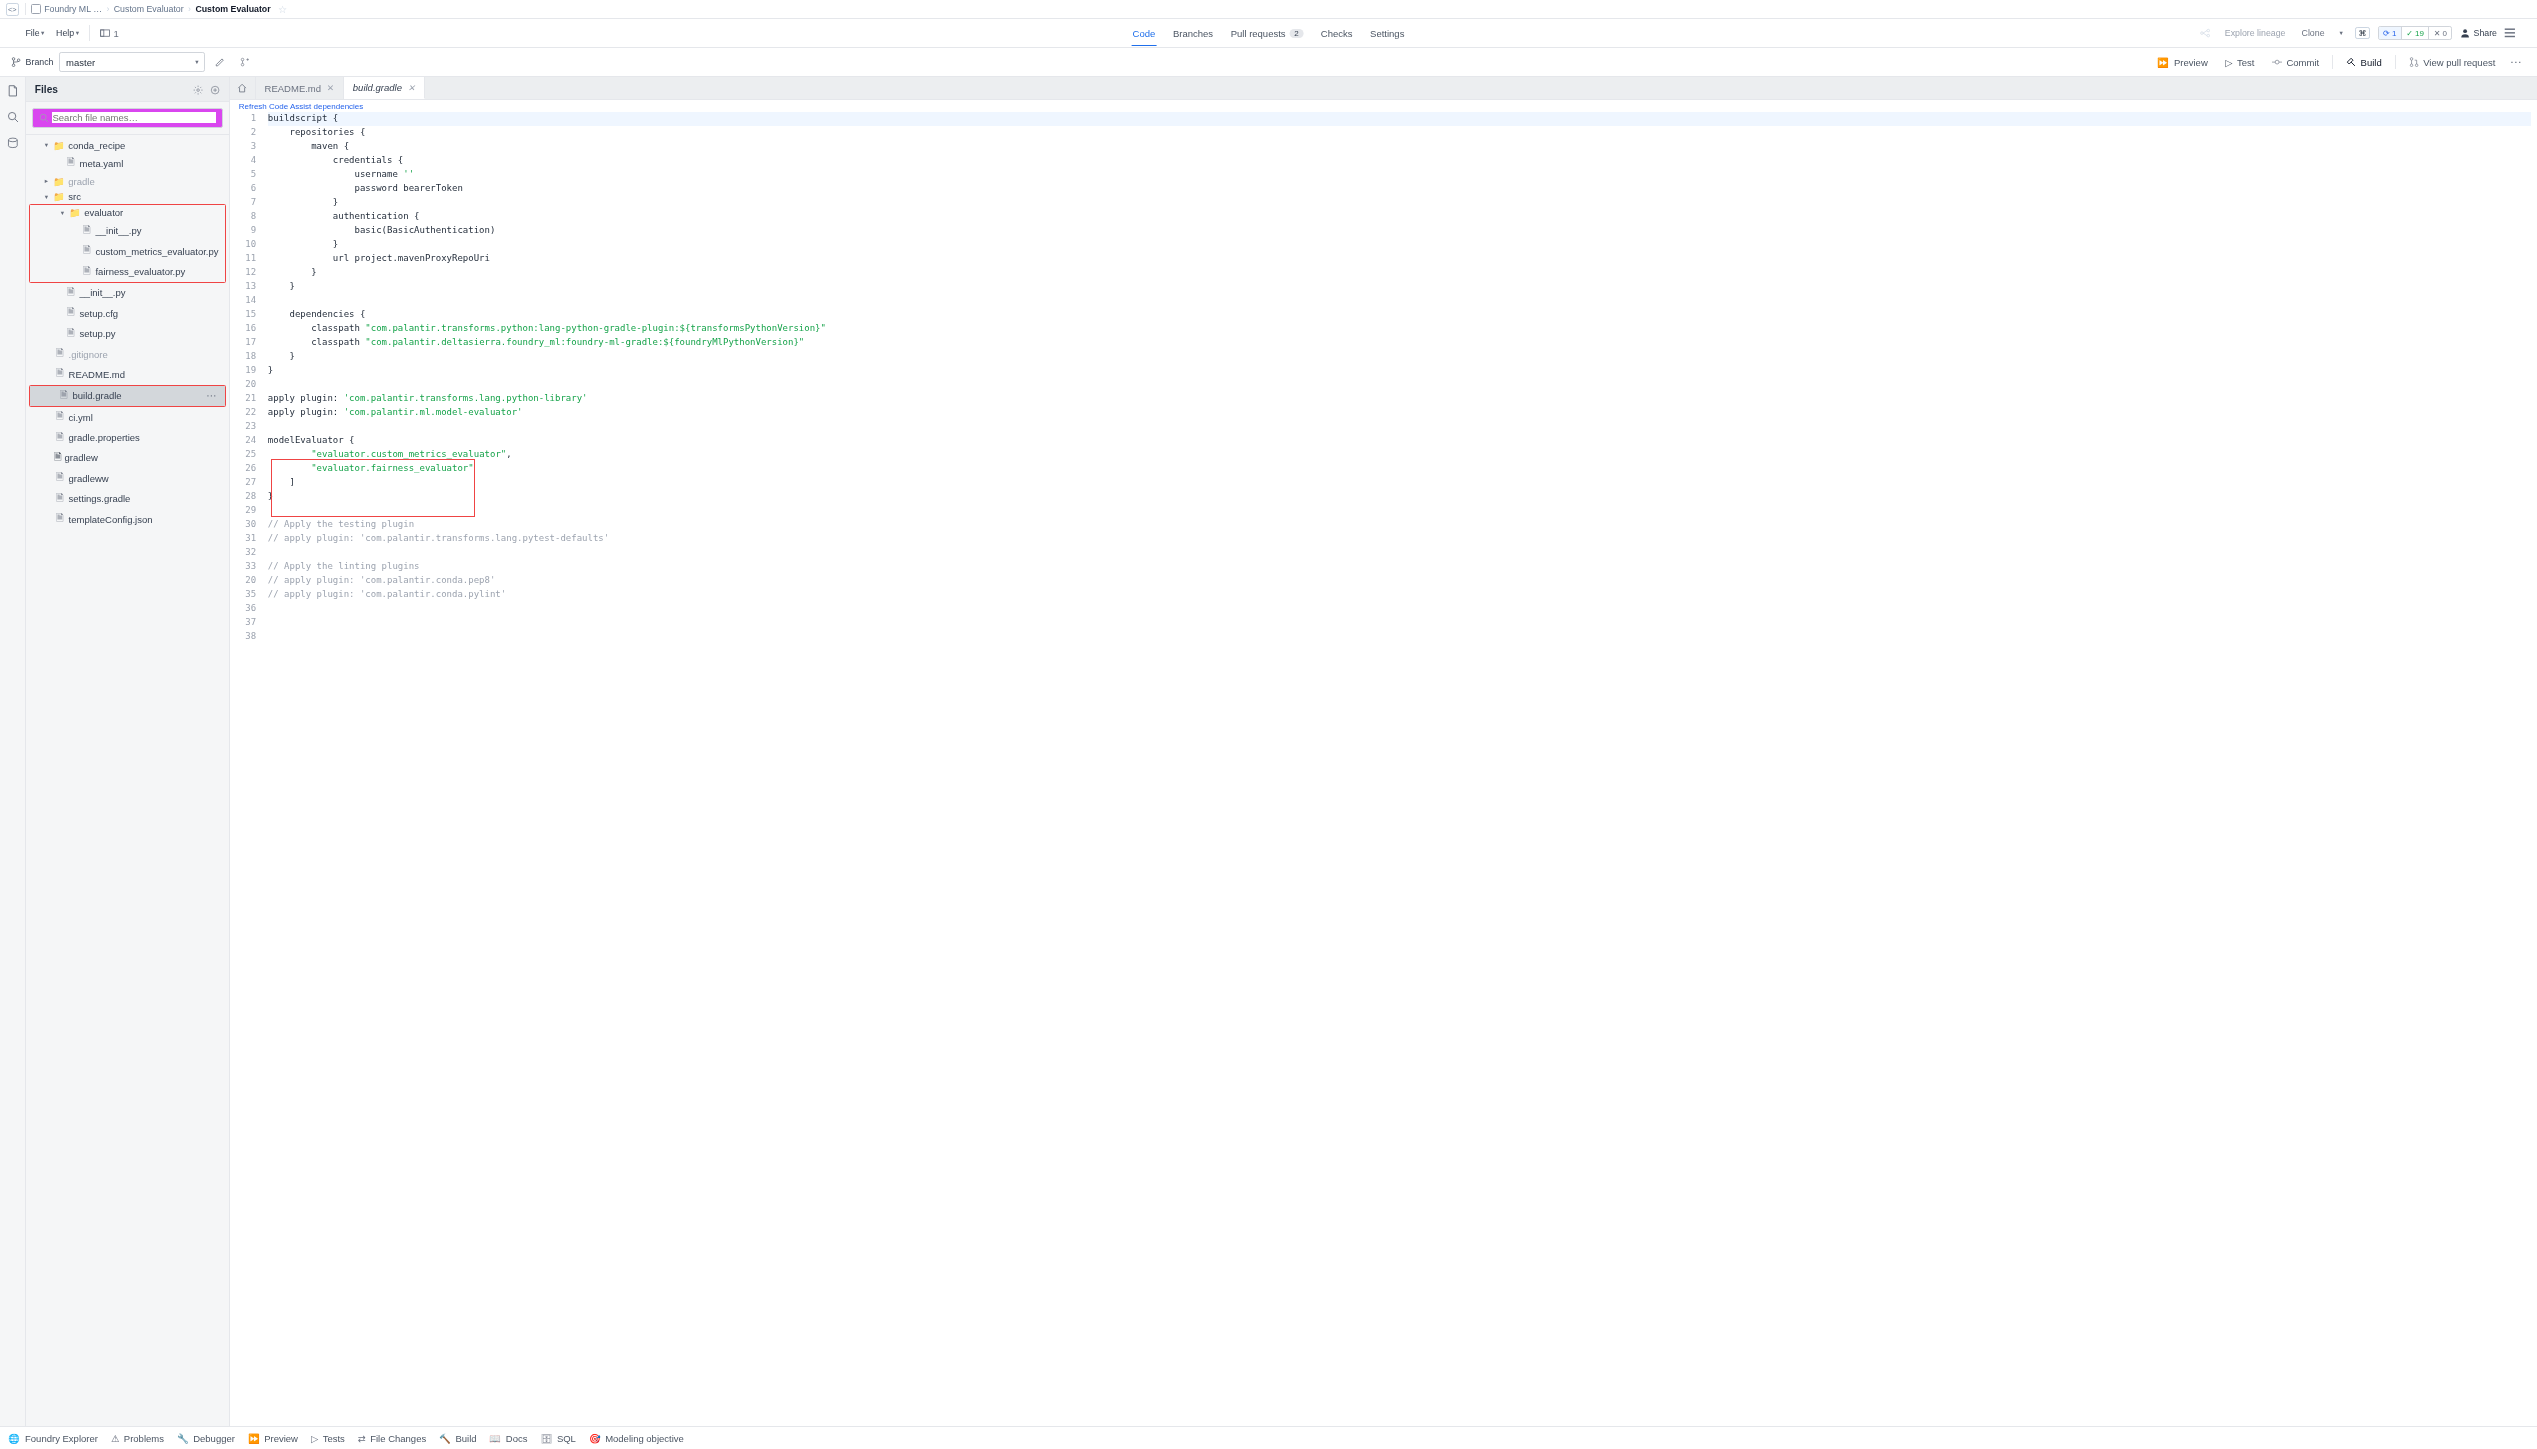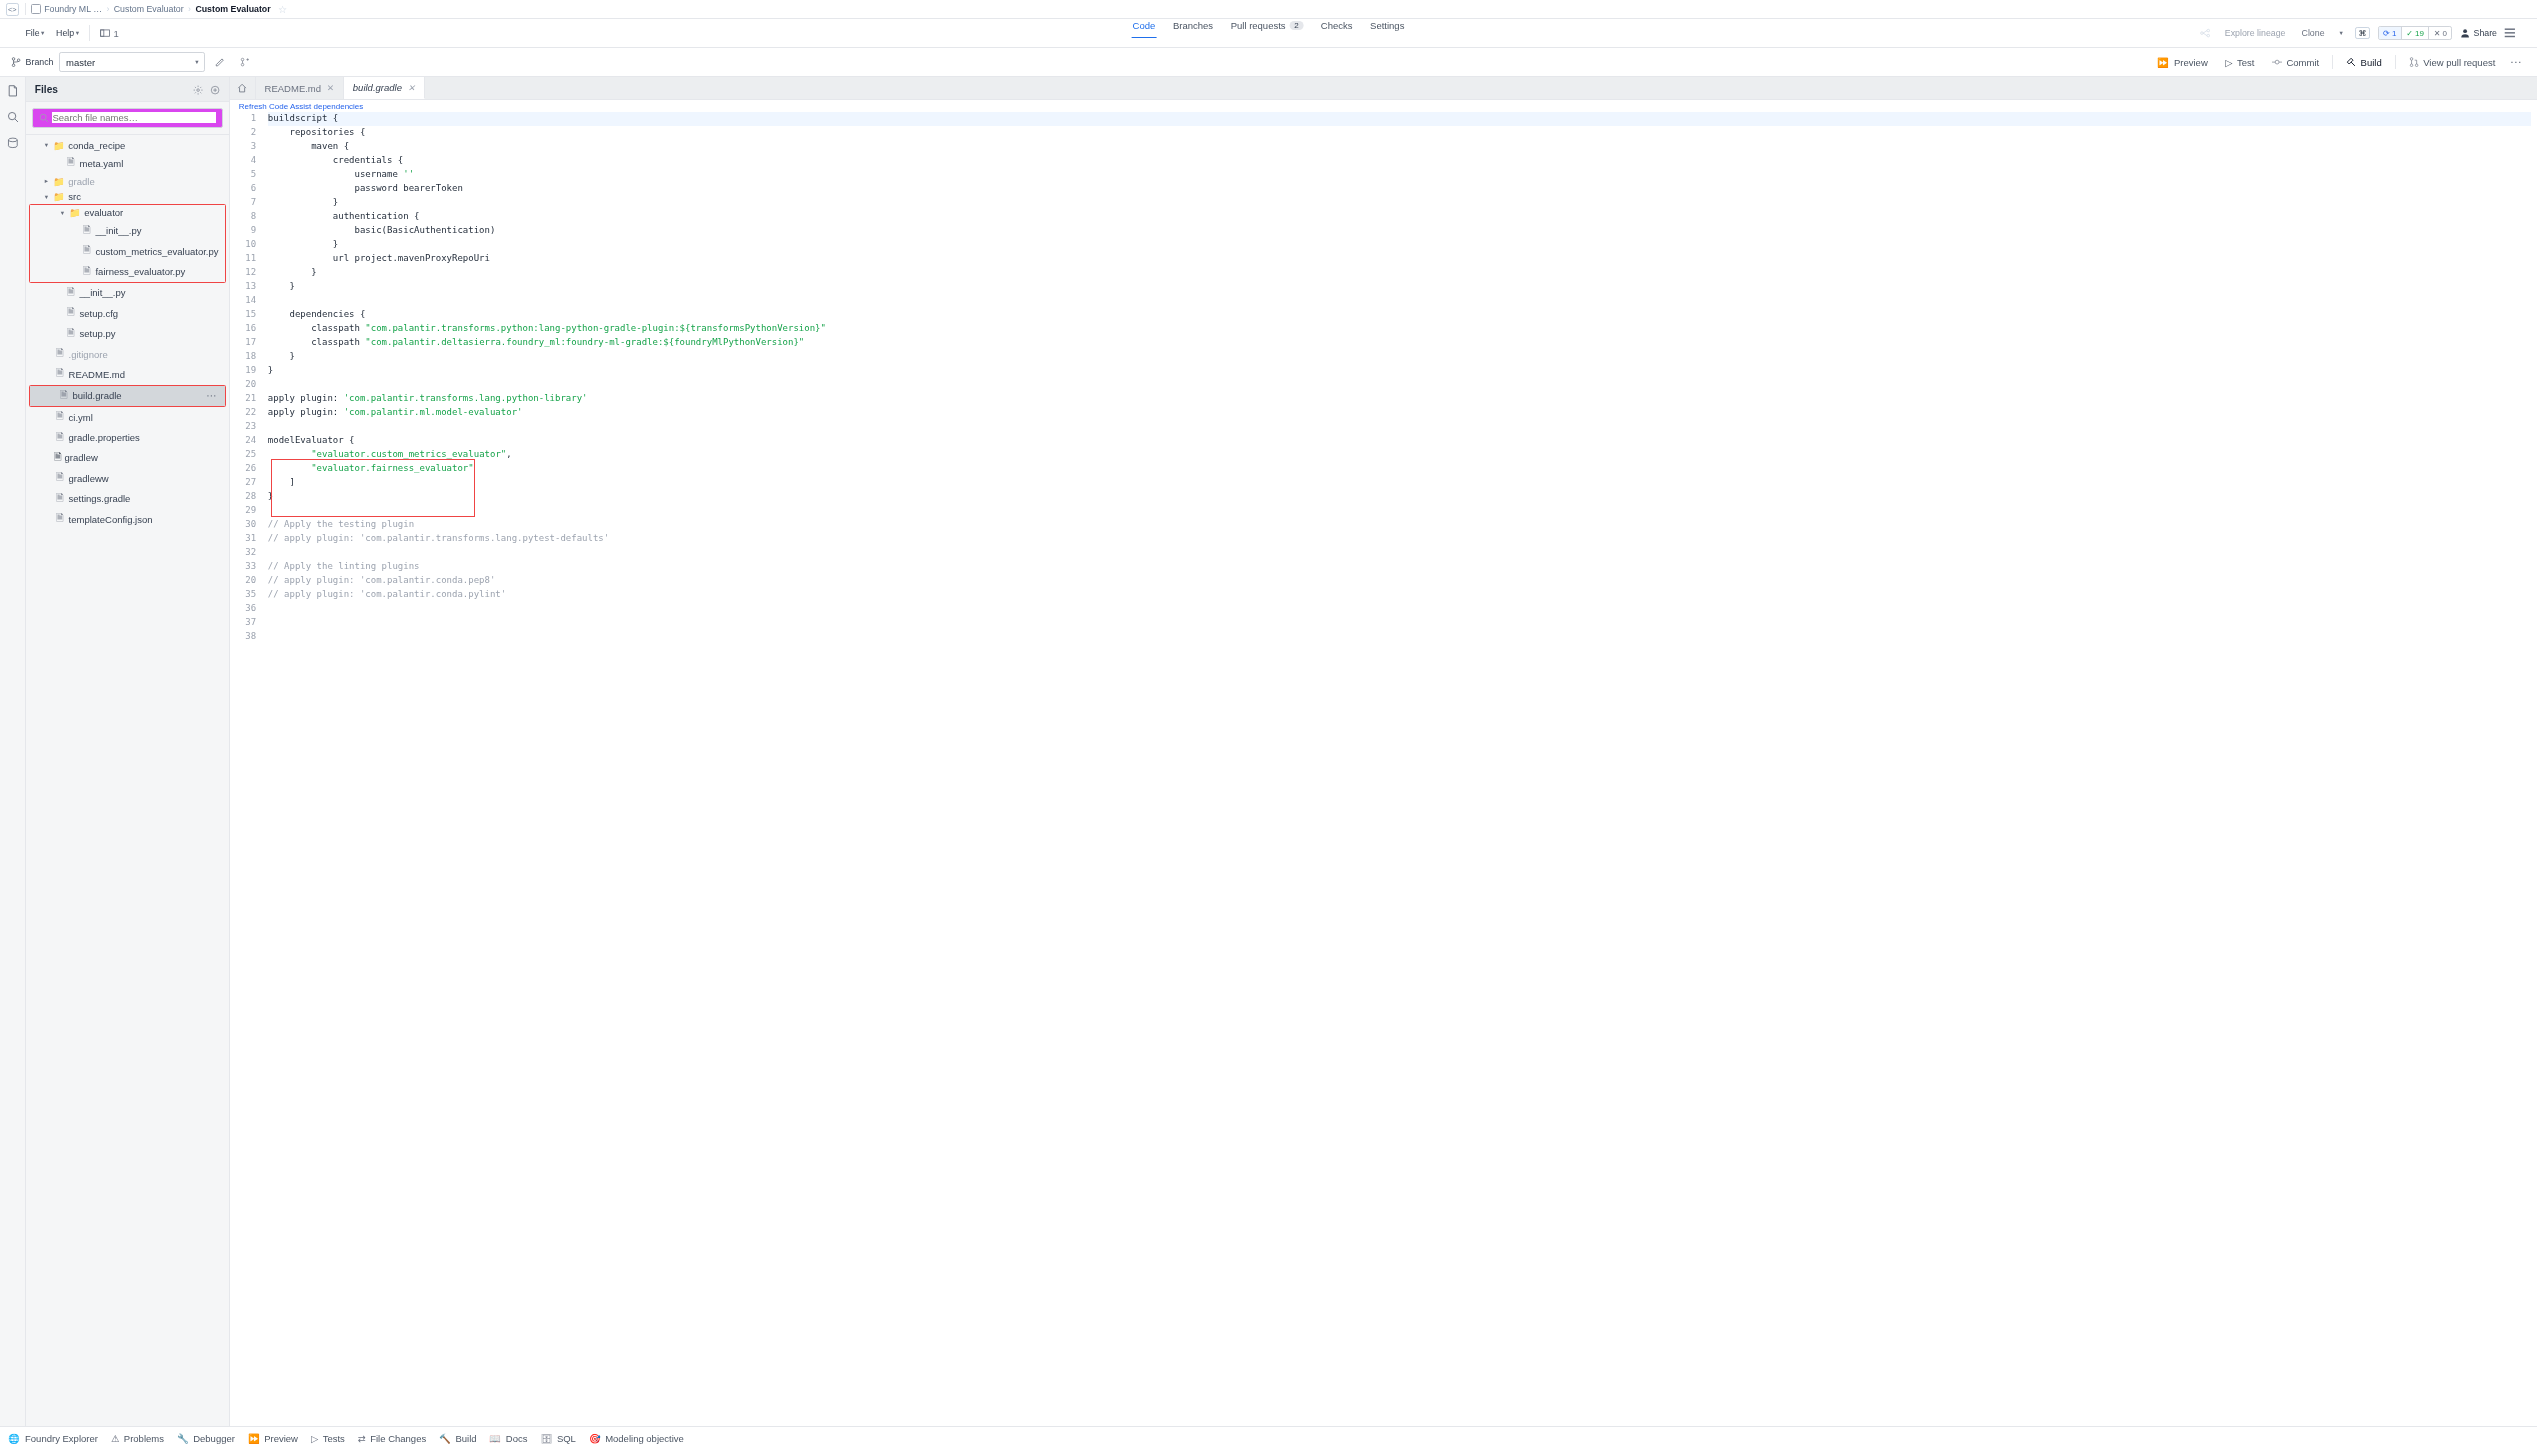--- a/index.html
+++ b/index.html
@@ -16,21 +16,21 @@
 .star-icon { color: #cbd5e1; font-size: 10.2px; margin-left: 2.9px; cursor: pointer; }
 .box-icon { width: 10.2px; height: 10.2px; border: 0.7px solid #9ca3af; border-radius: 1.5px; display: inline-block; }
 
 
 .second-row { display: flex; align-items: center; height: 29px; border-bottom: 0.7px solid #e5e7eb; padding: 0 21px; }
 .left-menus { display: flex; align-items: center; gap: 2.9px; font-size: 8.8px; color: #374151; padding-right: 5.8px; border-right: 0.7px solid #e5e7eb; margin-right: 5.8px; }
 .menu-item { display: flex; align-items: center; gap: 1.5px; padding: 2.9px 4.4px; cursor: pointer; }
 .caret { font-size: 6.6px; color: #6b7280; }
 .workspace-indicator { display: flex; align-items: center; gap: 2.9px; padding: 0 4.4px; color: #6b7280; }
 
-.center-tabs { display: flex; align-items: flex-start; gap: 14.6px; margin-left: auto; margin-right: auto; position: absolute; left: 50%; transform: translateX(-50%); height: 40px; }
+.center-tabs { display: flex; align-items: center; gap: 14.6px; margin-left: auto; margin-right: auto; position: absolute; left: 50%; transform: translateX(-50%); height: 40px; }
 .main-tab { padding: 7.3px 1.5px 5.8px; font-size: 9.5px; color: #4b5563; border-bottom: 1.5px solid transparent; cursor: pointer; display: flex; align-items: center; gap: 4.4px; }
 .main-tab.active { color: #1f6feb; border-bottom-color: #1f6feb; font-weight: 500; }
 .badge { background: #e5e7eb; color: #374151; border-radius: 5.8px; padding: 0 4.4px; font-size: 8px; min-width: 11.7px; text-align: center; }
 
 .right-ctrls { display: flex; align-items: center; gap: 7.3px; margin-left: auto; }
 .ghost-btn { display: flex; align-items: center; gap: 15px; color: #6b7280; font-size: 8.8px; padding: 2.9px 4.4px; cursor: pointer; }
 .ghost-btn.disabled { color: #9ca3af; }
 .kbd-icon { border: 0.7px solid #cbd5e1; border-radius: 2.2px; padding: 0.7px 2.9px; font-size: 8px; }
 .chips-group { display: flex; align-items: center; gap: 0; border: 0.7px solid #d1d5db; border-radius: 2.2px; overflow: hidden; }
 .chips-group .cseg { display: flex; align-items: center; gap: 2.2px; padding: 1.5px 4.4px; font-size: 8px; border-right: 0.7px solid #d1d5db; }

